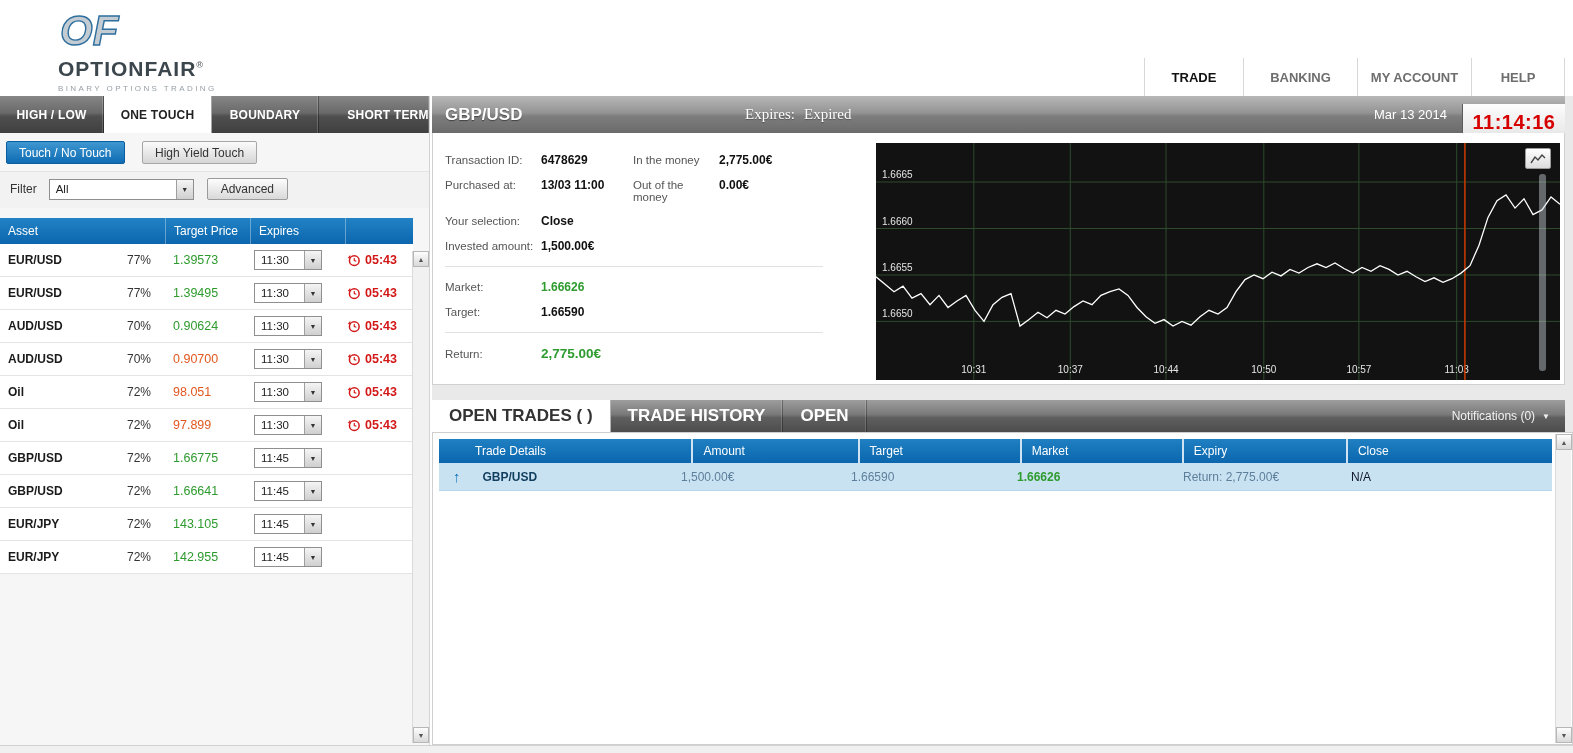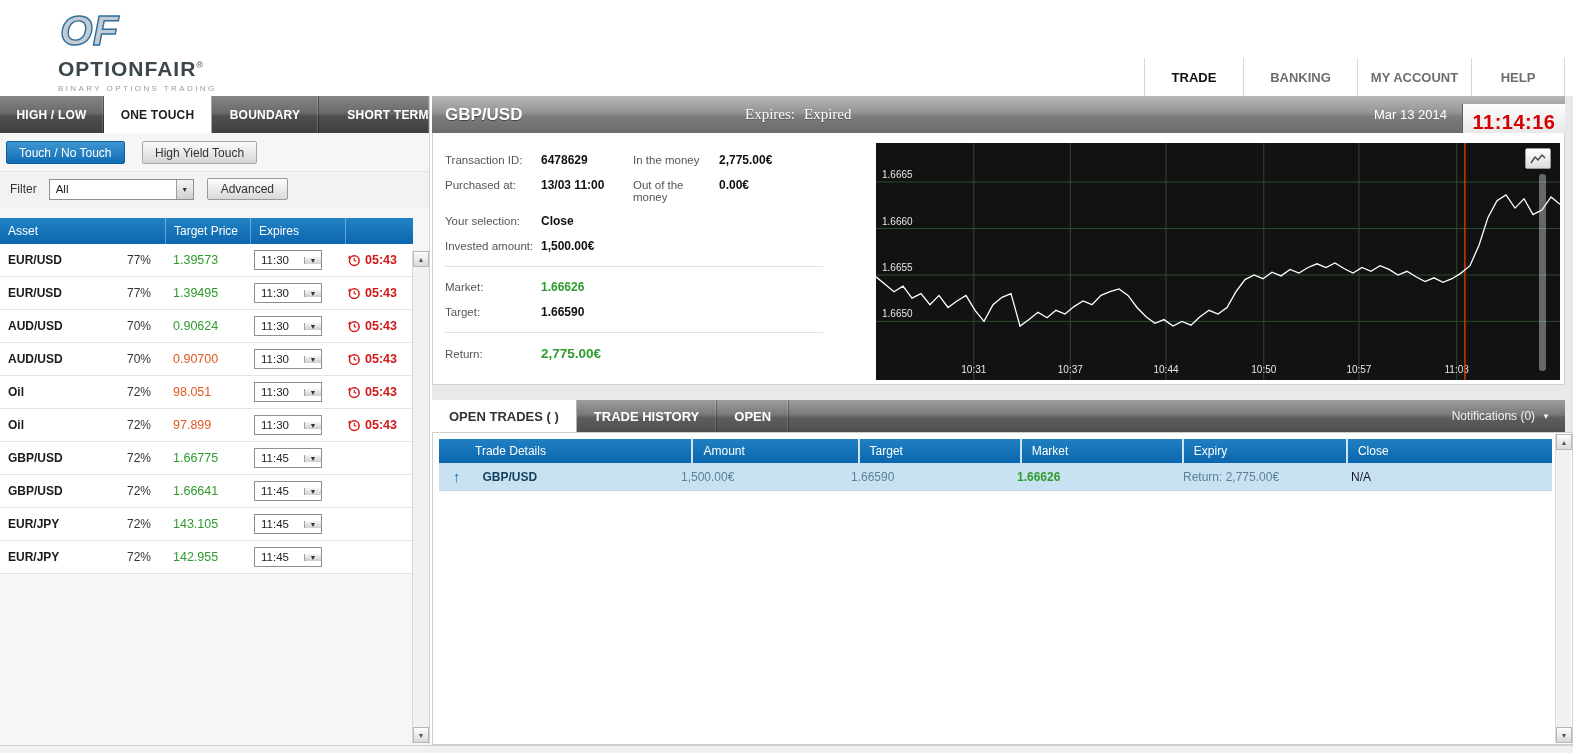--- a/index.html
+++ b/index.html
@@ -50,21 +50,21 @@
   .h-exp{width:95px;border-left:1px solid rgba(255,255,255,.35);} .h-count{width:68px;border-left:1px solid rgba(255,255,255,.35);}
   .arow{display:flex;align-items:center;height:33px;width:413px;background:#fff;border-bottom:1px solid #e4e4e4;font-size:12px;cursor:pointer;}
   .c-asset{width:165px;display:flex;justify-content:space-between;align-items:center;padding:0 14px 0 8px;}
   .aname{font-weight:bold;color:#1a1a1a;}
   .apct{color:#333;}
   .c-target{width:85px;padding-left:8px;}
   .tprice{font-size:12.5px;}
   .tprice.green{color:#2e9b2e;}
   .tprice.orange{color:#e2571f;}
   .c-exp{width:95px;display:flex;align-items:center;padding-left:4px;}
-  .sel-sm{width:68px;height:20px;align-items:center;}
+  .sel-sm{width:68px;height:20px;}
   .c-count{width:68px;display:flex;align-items:center;gap:4px;padding-left:2px;}
   .cd{color:#d31717;font-weight:bold;font-size:12.5px;}
   .lp-scroll{position:absolute;right:0;top:118px;bottom:2px;width:17px;background:#f1f1f1;border-left:1px solid #dadada;cursor:pointer;}
   .scroll-btn{position:absolute;left:0;width:16px;height:16px;display:flex;align-items:center;justify-content:center;
               font-size:7px;color:#555;background:linear-gradient(#fdfdfd,#d9d9d9);border:1px solid #b7b7b7;cursor:pointer;}
   .sb-top{top:0;} .sb-bottom{bottom:0;}
 
   
   .right-area{position:absolute;left:432px;top:96px;width:1141px;height:649px;background:#e9e9e9;}
   .trade-header{position:absolute;left:0;top:0;width:1133px;height:37px;
@@ -91,21 +91,21 @@
   .return-val{color:#2e9b2e;font-weight:bold;font-size:13.5px;}
 
   .chart-wrap{position:absolute;top:10px;right:4px;width:684px;height:237px;background:#121212;}
   #chart-svg{display:block;}
   .chart-btn{position:absolute;top:5px;right:9px;width:26px;height:21px;border:1px solid #9a9a9a;border-radius:2px;
              background:linear-gradient(#ffffff,#dcdcdc);display:flex;align-items:center;justify-content:center;cursor:pointer;}
   .chart-scroll{position:absolute;top:31px;right:14px;bottom:9px;width:7px;background:rgba(205,210,215,.45);border-radius:3px;cursor:pointer;}
 
   .bottom-tabs{position:absolute;left:0;top:304px;width:1133px;height:32px;display:flex;align-items:stretch;
                background:linear-gradient(#9d9d9d,#7a7a7a 45%,#5f5f5f 55%,#4d4d4d);}
-  .bt-tab{display:flex;align-items:center;padding:0 17px;color:#fff;font-size:13px;font-weight:bold;cursor:pointer;
+  .bt-tab{display:flex;align-items:center;padding:0 17px;color:#fff;font-size:17px;font-weight:bold;cursor:pointer;
           border-right:1px solid rgba(0,0,0,.3);box-shadow:inset -1px 0 0 rgba(255,255,255,.15);}
   .bt-tab.active{background:#fff;color:#333;box-shadow:none;}
   .notifications{margin-left:auto;display:flex;align-items:center;gap:7px;padding-right:15px;color:#f2f2f2;font-size:12px;cursor:pointer;}
   .notif-caret{font-size:8px;}
 
   .bottom-section{position:absolute;left:0;top:336px;width:1141px;height:313px;background:#fff;border:1px solid #cfcfcf;}
   .bt-table{position:absolute;left:6px;top:6px;width:1113px;}
   .bt-thead{display:flex;height:24px;background:linear-gradient(#1f80c2,#0b66ae);color:#fff;font-size:12px;align-items:stretch;}
   .bt-th{display:flex;align-items:center;padding-left:10px;border-left:2px solid #cfe3f2;}
   .bt-th:first-child{border-left:none;margin-left:26px;}

